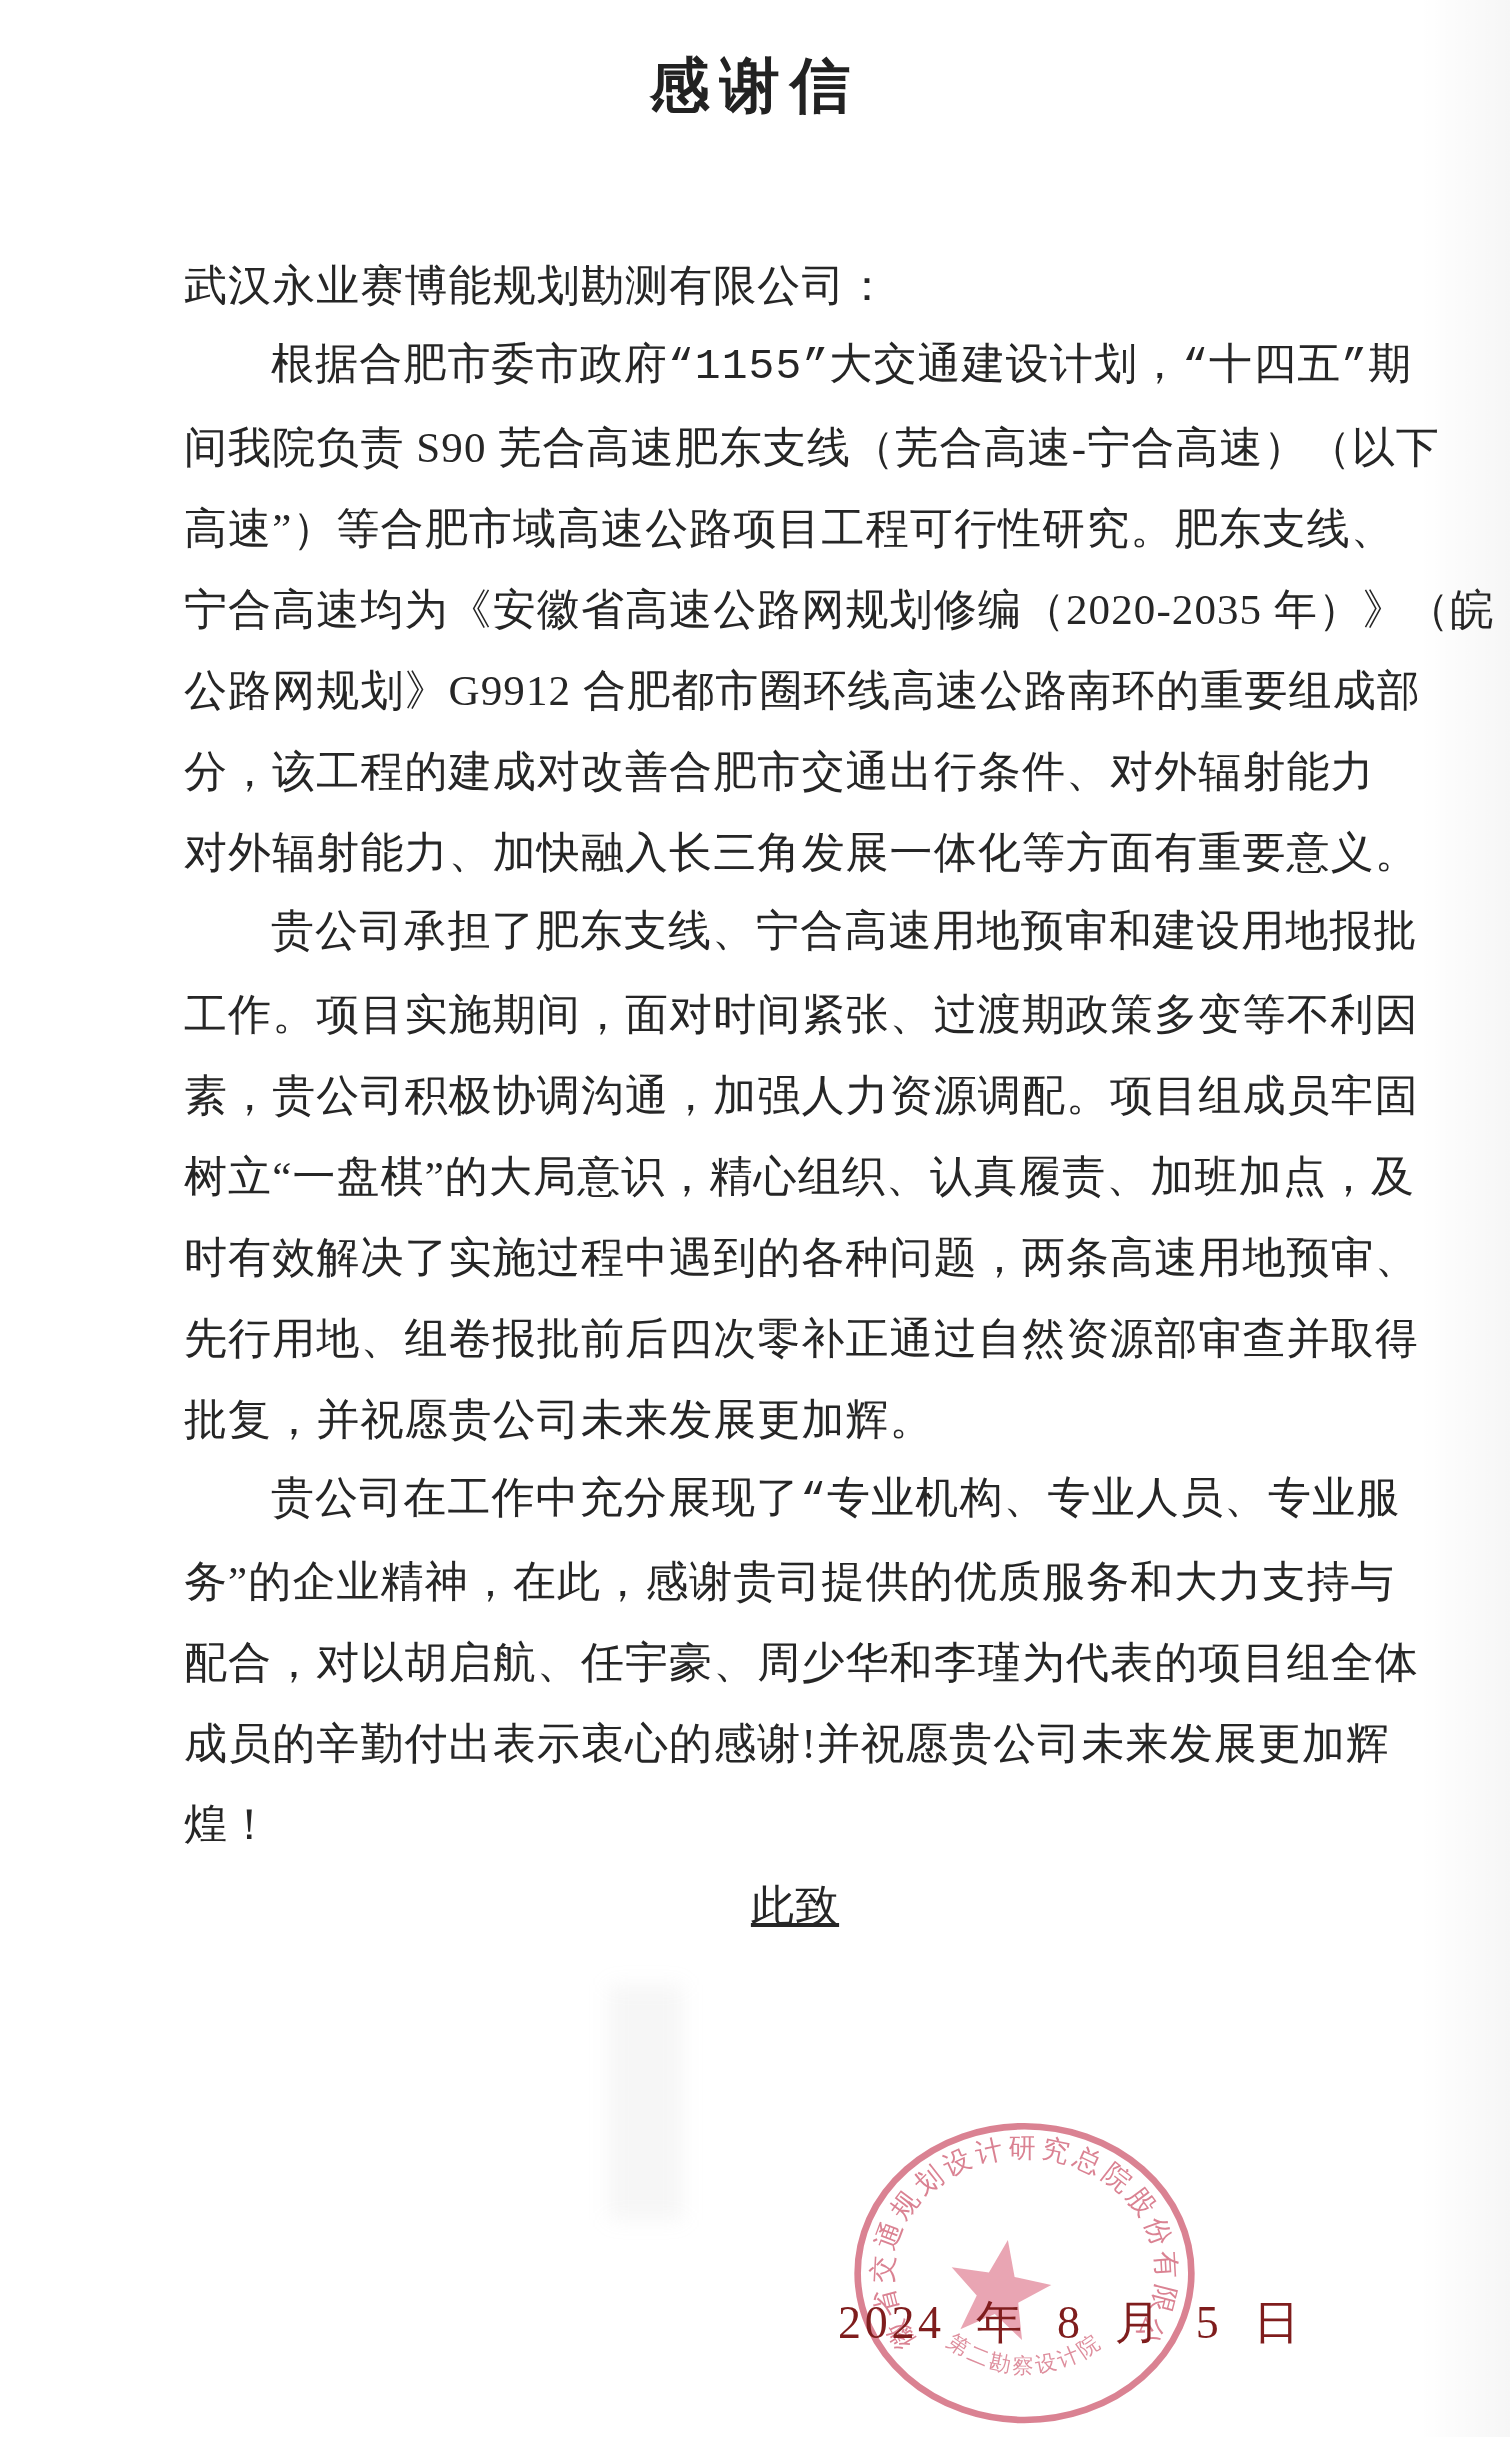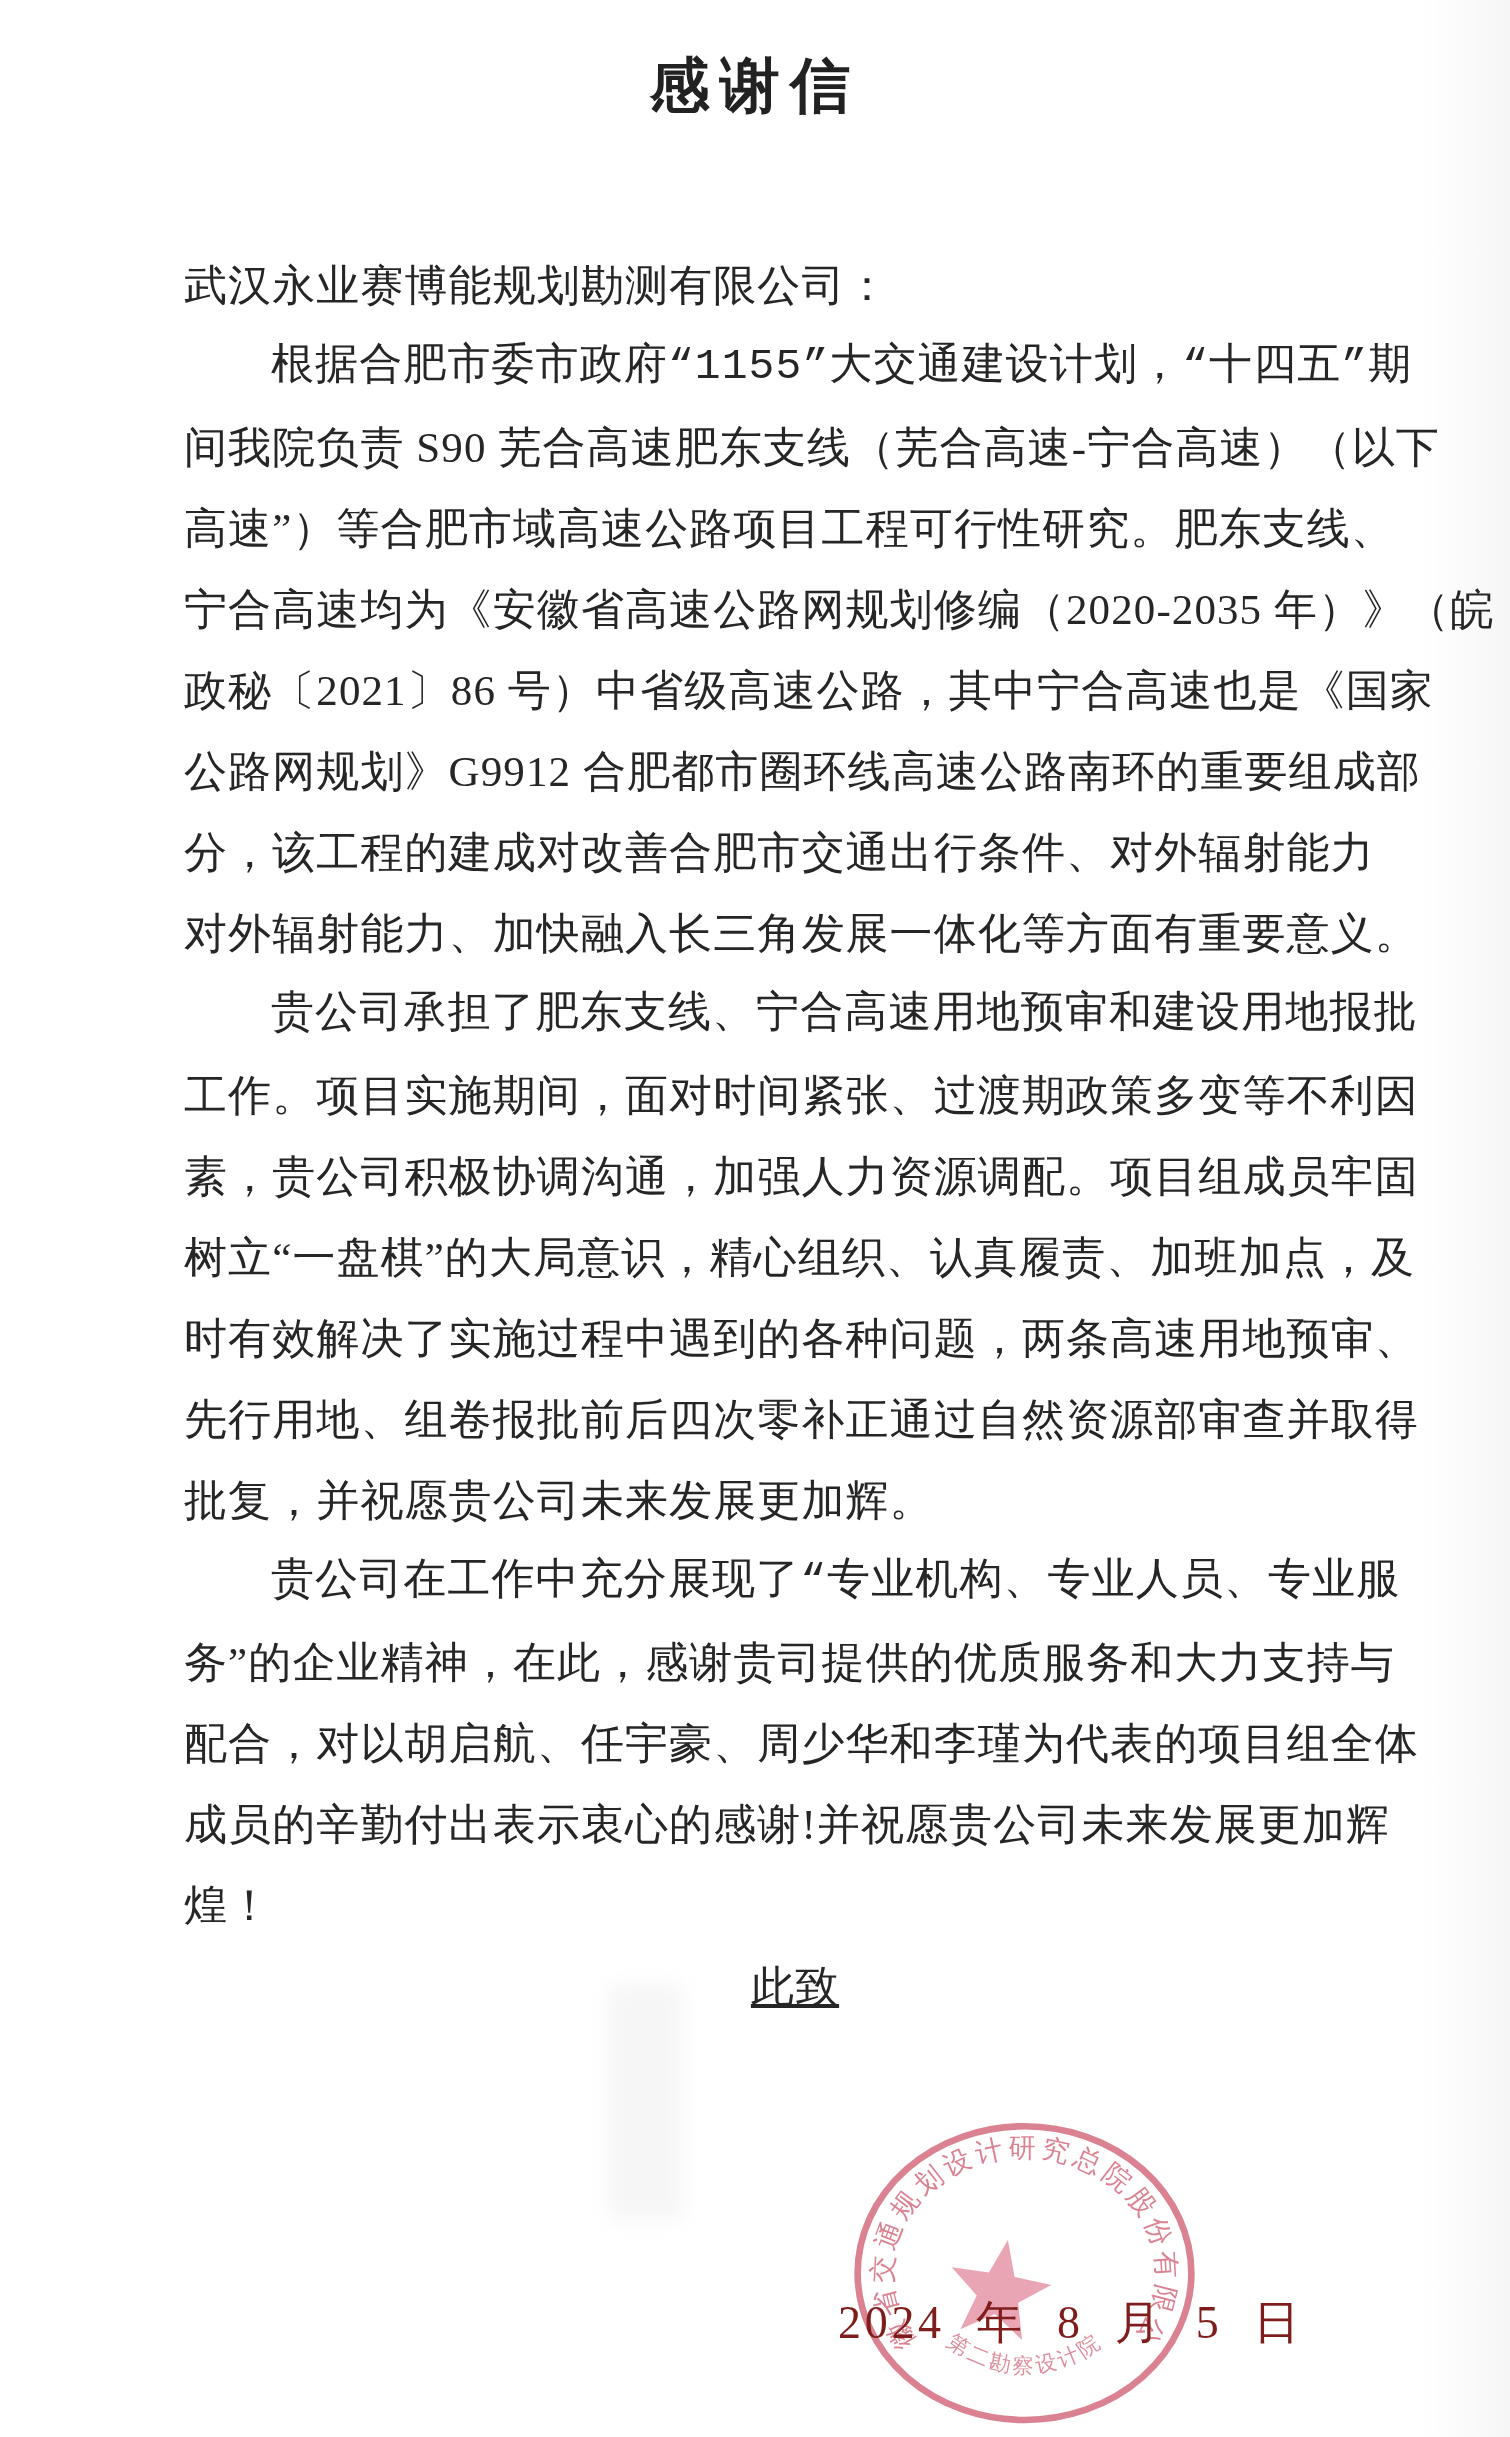--- a/index.html
+++ b/index.html
@@ -78,21 +78,20 @@
 <div class="scan-smudge"></div>
 
 <div class="title">感谢信</div>
 
 <div class="body-text">
   <div class="line recipient">武汉永业赛博能规划勘测有限公司：</div>
   <div class="line indent">根据合肥市委市政府“1155”大交通建设计划，“十四五”期</div>
   <div class="line">间我院负责 S90 芜合高速肥东支线（芜合高速-宁合高速）（以下</div>
   <div class="line">高速”）等合肥市域高速公路项目工程可行性研究。肥东支线、</div>
   <div class="line">宁合高速均为《安徽省高速公路网规划修编（2020-2035 年）》（皖</div>
-  <div class="line">政秘〔2021〕86 号）中省级高速公路，其中宁合高速也是《国家</div>
   <div class="line">公路网规划》G9912 合肥都市圈环线高速公路南环的重要组成部</div>
   <div class="line">分，该工程的建成对改善合肥市交通出行条件、对外辐射能力</div>
   <div class="line">对外辐射能力、加快融入长三角发展一体化等方面有重要意义。</div>
   <div class="line indent">贵公司承担了肥东支线、宁合高速用地预审和建设用地报批</div>
   <div class="line">工作。项目实施期间，面对时间紧张、过渡期政策多变等不利因</div>
   <div class="line">素，贵公司积极协调沟通，加强人力资源调配。项目组成员牢固</div>
   <div class="line">树立“一盘棋”的大局意识，精心组织、认真履责、加班加点，及</div>
   <div class="line">时有效解决了实施过程中遇到的各种问题，两条高速用地预审、</div>
   <div class="line">先行用地、组卷报批前后四次零补正通过自然资源部审查并取得</div>
   <div class="line no-j">批复，并祝愿贵公司未来发展更加辉。</div>

